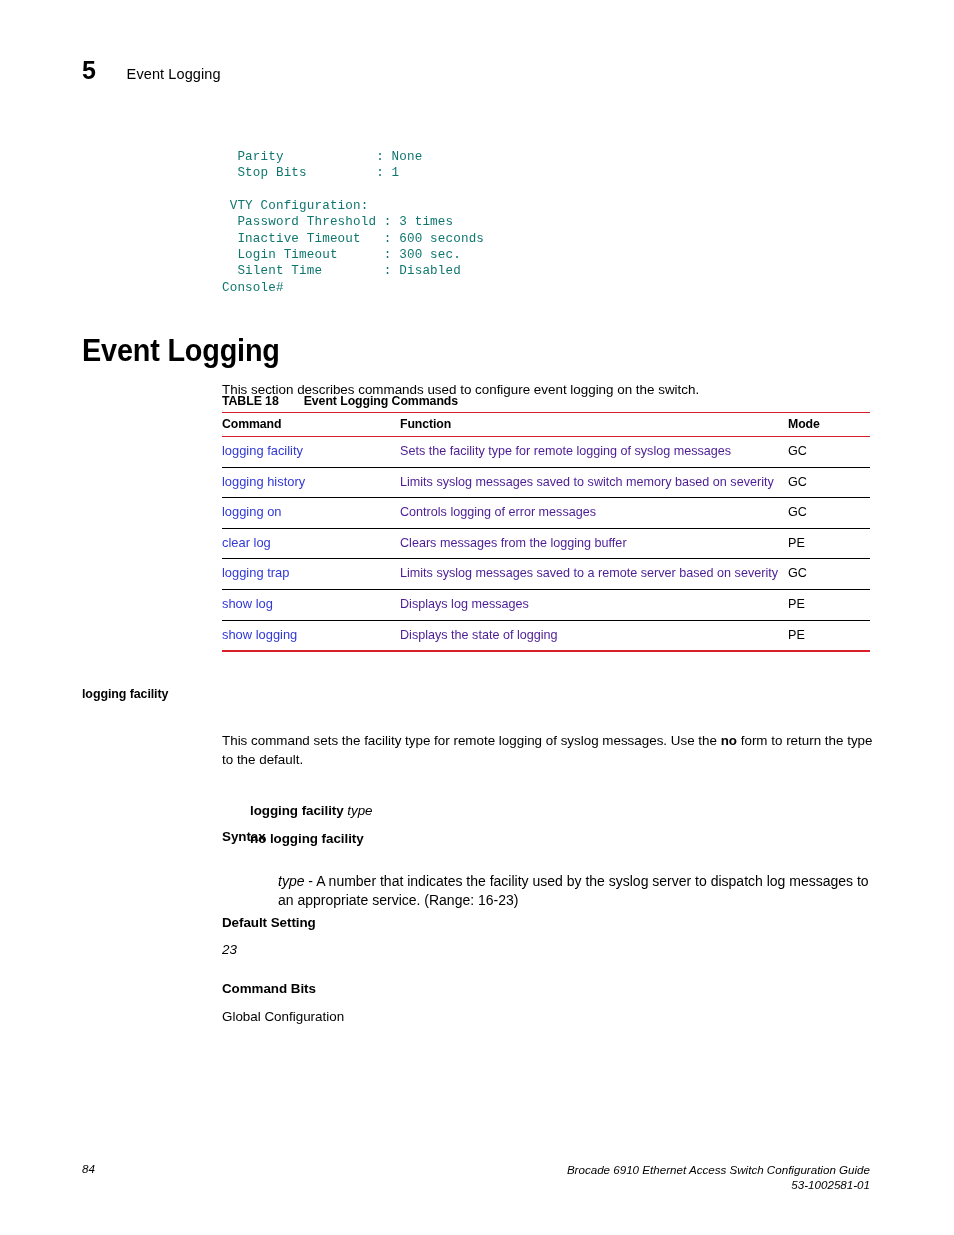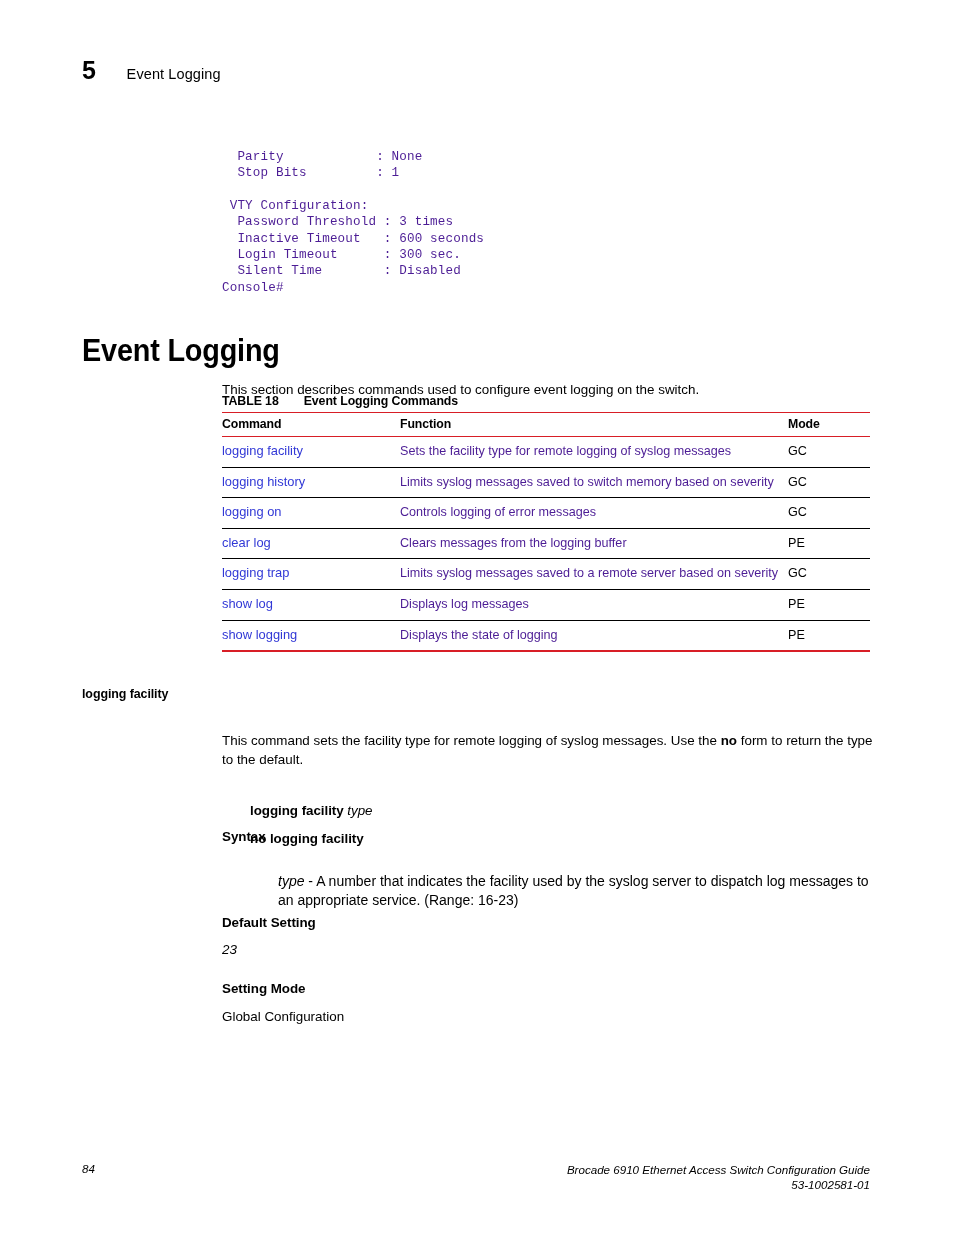--- a/index.html
+++ b/index.html
@@ -47,21 +47,21 @@
 
   
   .code-block {
     position: absolute;
     left: 222px;
     top: 136px;
     font-family: "Liberation Mono", "DejaVu Sans Mono", monospace;
     font-size: 12.6px;
     line-height: 16.4px;
     white-space: pre;
-    color: #4c1d95;
+    color: #0f766e;
     letter-spacing: 0.15px;
   }
 
   
   .section-heading {
     position: absolute;
     left: 82px;
     top: 313px;
     font-size: 31px;
     font-weight: bold;
@@ -318,21 +318,21 @@
 
   <div class="syntax-line" id="syntax-form-2">no logging facility</div>
 
   <p class="indent-para" id="para-arg-type">
     <span class="arg">type</span><span> - A number that indicates the facility used by the syslog server to dispatch log messages to an appropriate service. (Range: 16-23)</span>
   </p>
 
   <div class="sub-head" id="head-default">Default Setting</div>
   <div class="plain-value" id="value-default">23</div>
 
-  <div class="sub-head" id="head-command-mode">Setting Mode</div>
+  <div class="sub-head" id="head-command-mode">Command Bits</div>
   <div class="plain-value" id="value-command-mode">Global Configuration</div>
 
   <div class="footer-left">84</div>
   <div class="footer-right">
     <div>Brocade 6910 Ethernet Access Switch Configuration Guide</div>
     <div>53-1002581-01</div>
   </div>
 
 </div>
 

